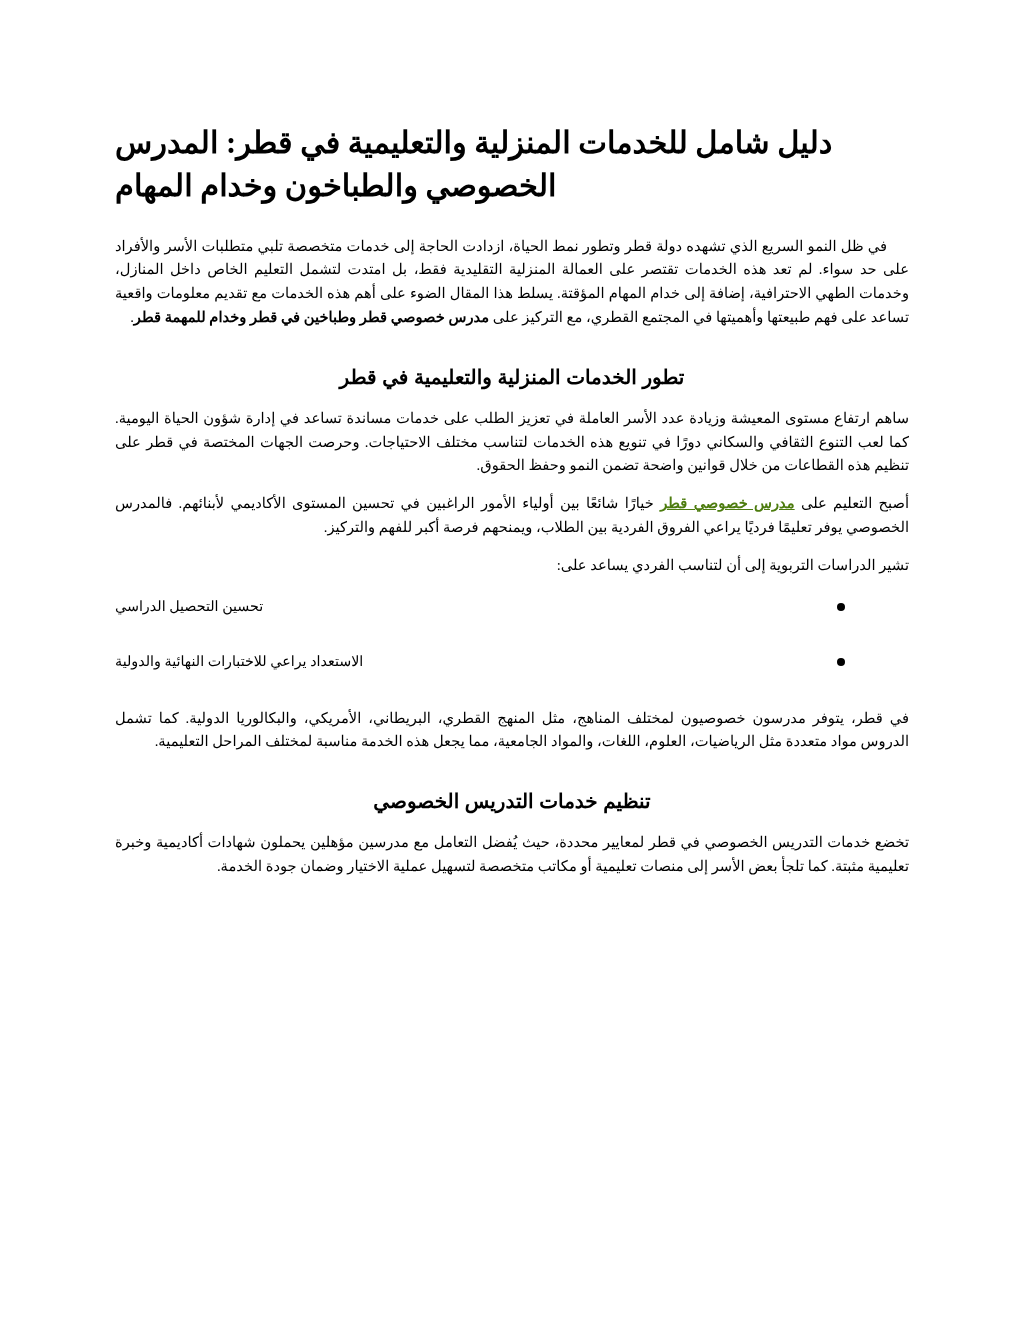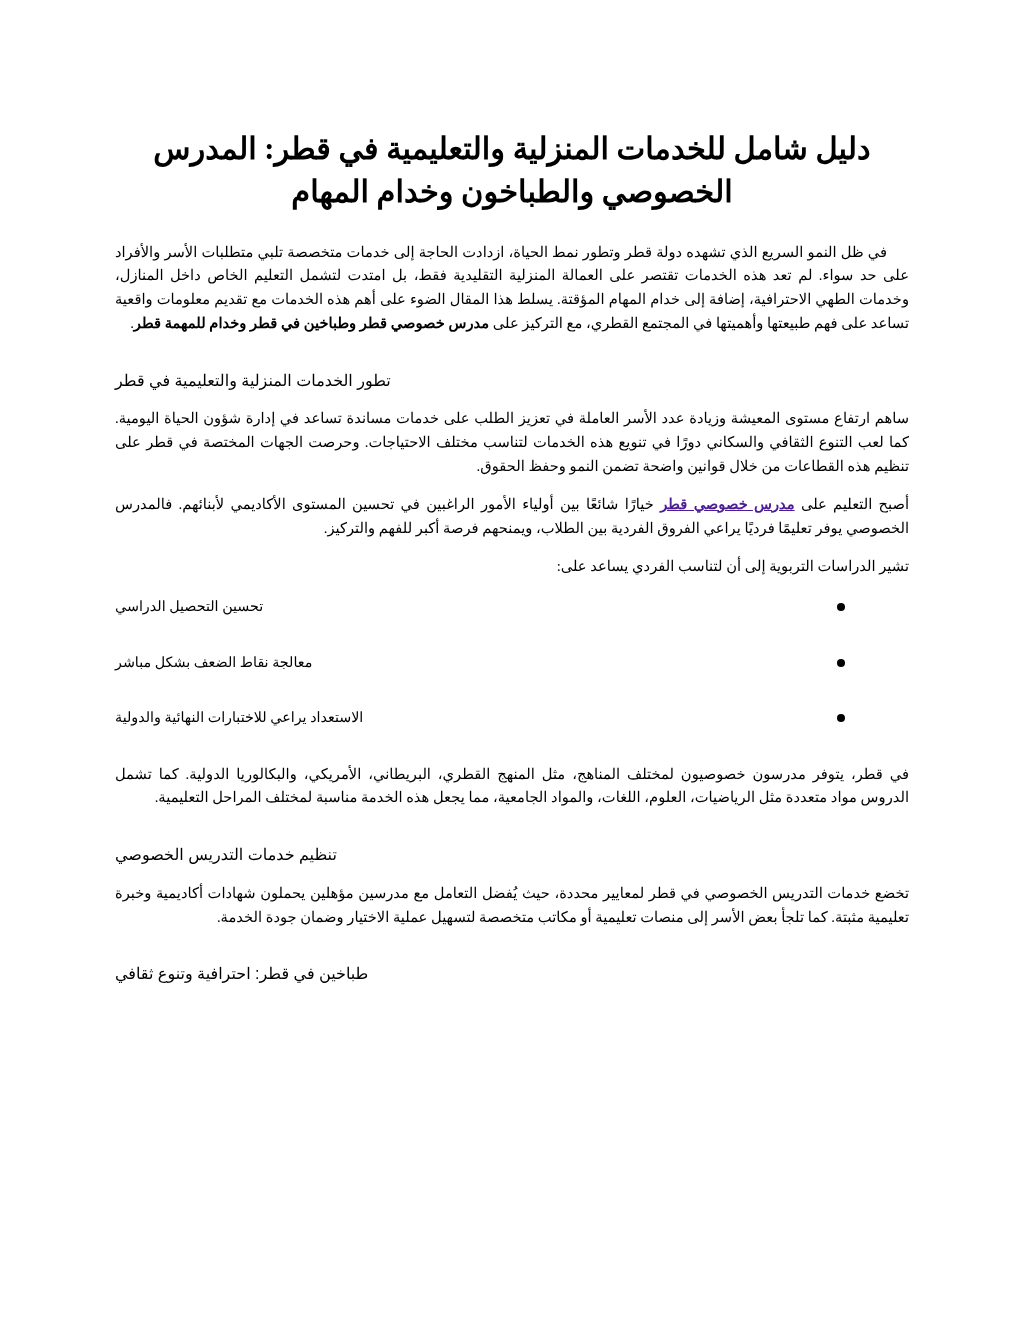--- a/index.html
+++ b/index.html
@@ -19,48 +19,48 @@
     width: 1024px;
     height: 1325px;
     padding: 120px 115px 0 115px;
     background: #ffffff;
   }
   h1.doc-title {
     font-family: "Liberation Serif", serif;
     font-weight: bold;
     font-size: 30.5px;
     line-height: 1.42;
-    margin: 8px 0 26px 0;
-    text-align: center;
+    margin: 2px 0 26px 0;
+    text-align: left;
     direction: rtl;
     letter-spacing: 0px;
   }
   h2.section-title {
     font-family: "Liberation Sans", sans-serif;
-    font-weight: normal;
-    font-size: 16px;
+    font-weight: bold;
+    font-size: 20px;
     line-height: 1.35;
     margin: 34px 0 16px 0;
-    text-align: left;
+    text-align: center;
     direction: rtl;
   }
   p.para {
     font-family: "Liberation Serif", serif;
     font-size: 14.7px;
     line-height: 1.62;
     margin: 0 0 14px 0;
     text-align: justify;
     text-align-last: right;
     direction: rtl;
   }
   p.para b {
     font-weight: bold;
   }
   a.doc-link {
-    color: #4c1d95;
+    color: #4d7c0f;
     text-decoration: underline;
     font-weight: bold;
   }
   ul.bullets {
     list-style: none;
     margin: 18px 0 22px 0;
     padding: 0 60px 0 0;
     direction: rtl;
   }
   ul.bullets li {
@@ -100,24 +100,22 @@
 
   <h2 class="section-title">تطور الخدمات المنزلية والتعليمية في قطر</h2>
   <p class="para">ساهم ارتفاع مستوى المعيشة وزيادة عدد الأسر العاملة في تعزيز الطلب على خدمات مساندة تساعد في إدارة شؤون الحياة اليومية. كما لعب التنوع الثقافي والسكاني دورًا في تنويع هذه الخدمات لتناسب مختلف الاحتياجات. وحرصت الجهات المختصة في قطر على تنظيم هذه القطاعات من خلال قوانين واضحة تضمن النمو وحفظ الحقوق.</p>
 
   <p class="para"><span>أصبح التعليم على </span><a class="doc-link" href="#">مدرس خصوصي قطر</a><span> خيارًا شائعًا بين أولياء الأمور الراغبين في تحسين المستوى الأكاديمي لأبنائهم. فالمدرس الخصوصي يوفر تعليمًا فرديًا يراعي الفروق الفردية بين الطلاب، ويمنحهم فرصة أكبر للفهم والتركيز.</span></p>
 
   <p class="para">تشير الدراسات التربوية إلى أن لتناسب الفردي يساعد على:</p>
 
   <ul class="bullets">
     <li>تحسين التحصيل الدراسي</li>
-    <li>معالجة نقاط الضعف بشكل مباشر</li>
     <li>الاستعداد يراعي للاختبارات النهائية والدولية</li>
   </ul>
 
   <p class="para">في قطر، يتوفر مدرسون خصوصيون لمختلف المناهج، مثل المنهج القطري، البريطاني، الأمريكي، والبكالوريا الدولية. كما تشمل الدروس مواد متعددة مثل الرياضيات، العلوم، اللغات، والمواد الجامعية، مما يجعل هذه الخدمة مناسبة لمختلف المراحل التعليمية.</p>
 
   <h2 class="section-title">تنظيم خدمات التدريس الخصوصي</h2>
   <p class="para">تخضع خدمات التدريس الخصوصي في قطر لمعايير محددة، حيث يُفضل التعامل مع مدرسين مؤهلين يحملون شهادات أكاديمية وخبرة تعليمية مثبتة. كما تلجأ بعض الأسر إلى منصات تعليمية أو مكاتب متخصصة لتسهيل عملية الاختيار وضمان جودة الخدمة.</p>
 
-  <h2 class="section-title">طباخين في قطر: احترافية وتنوع ثقافي</h2>
 
 </div>
 
 </body></html>

